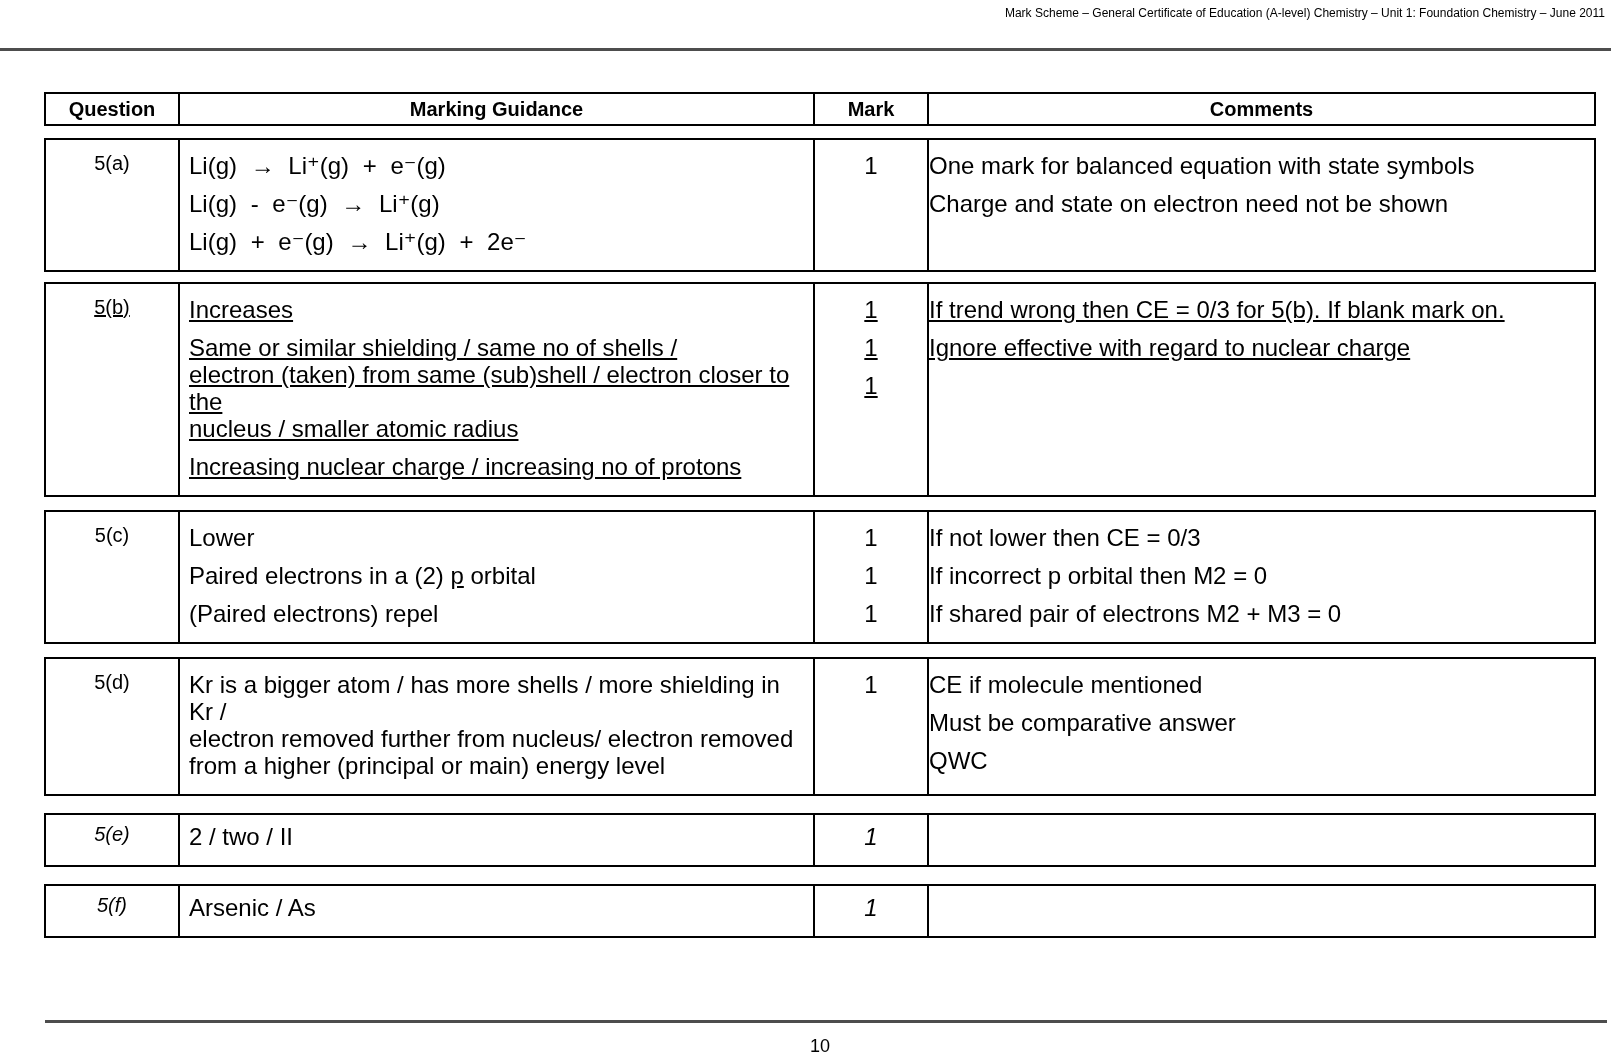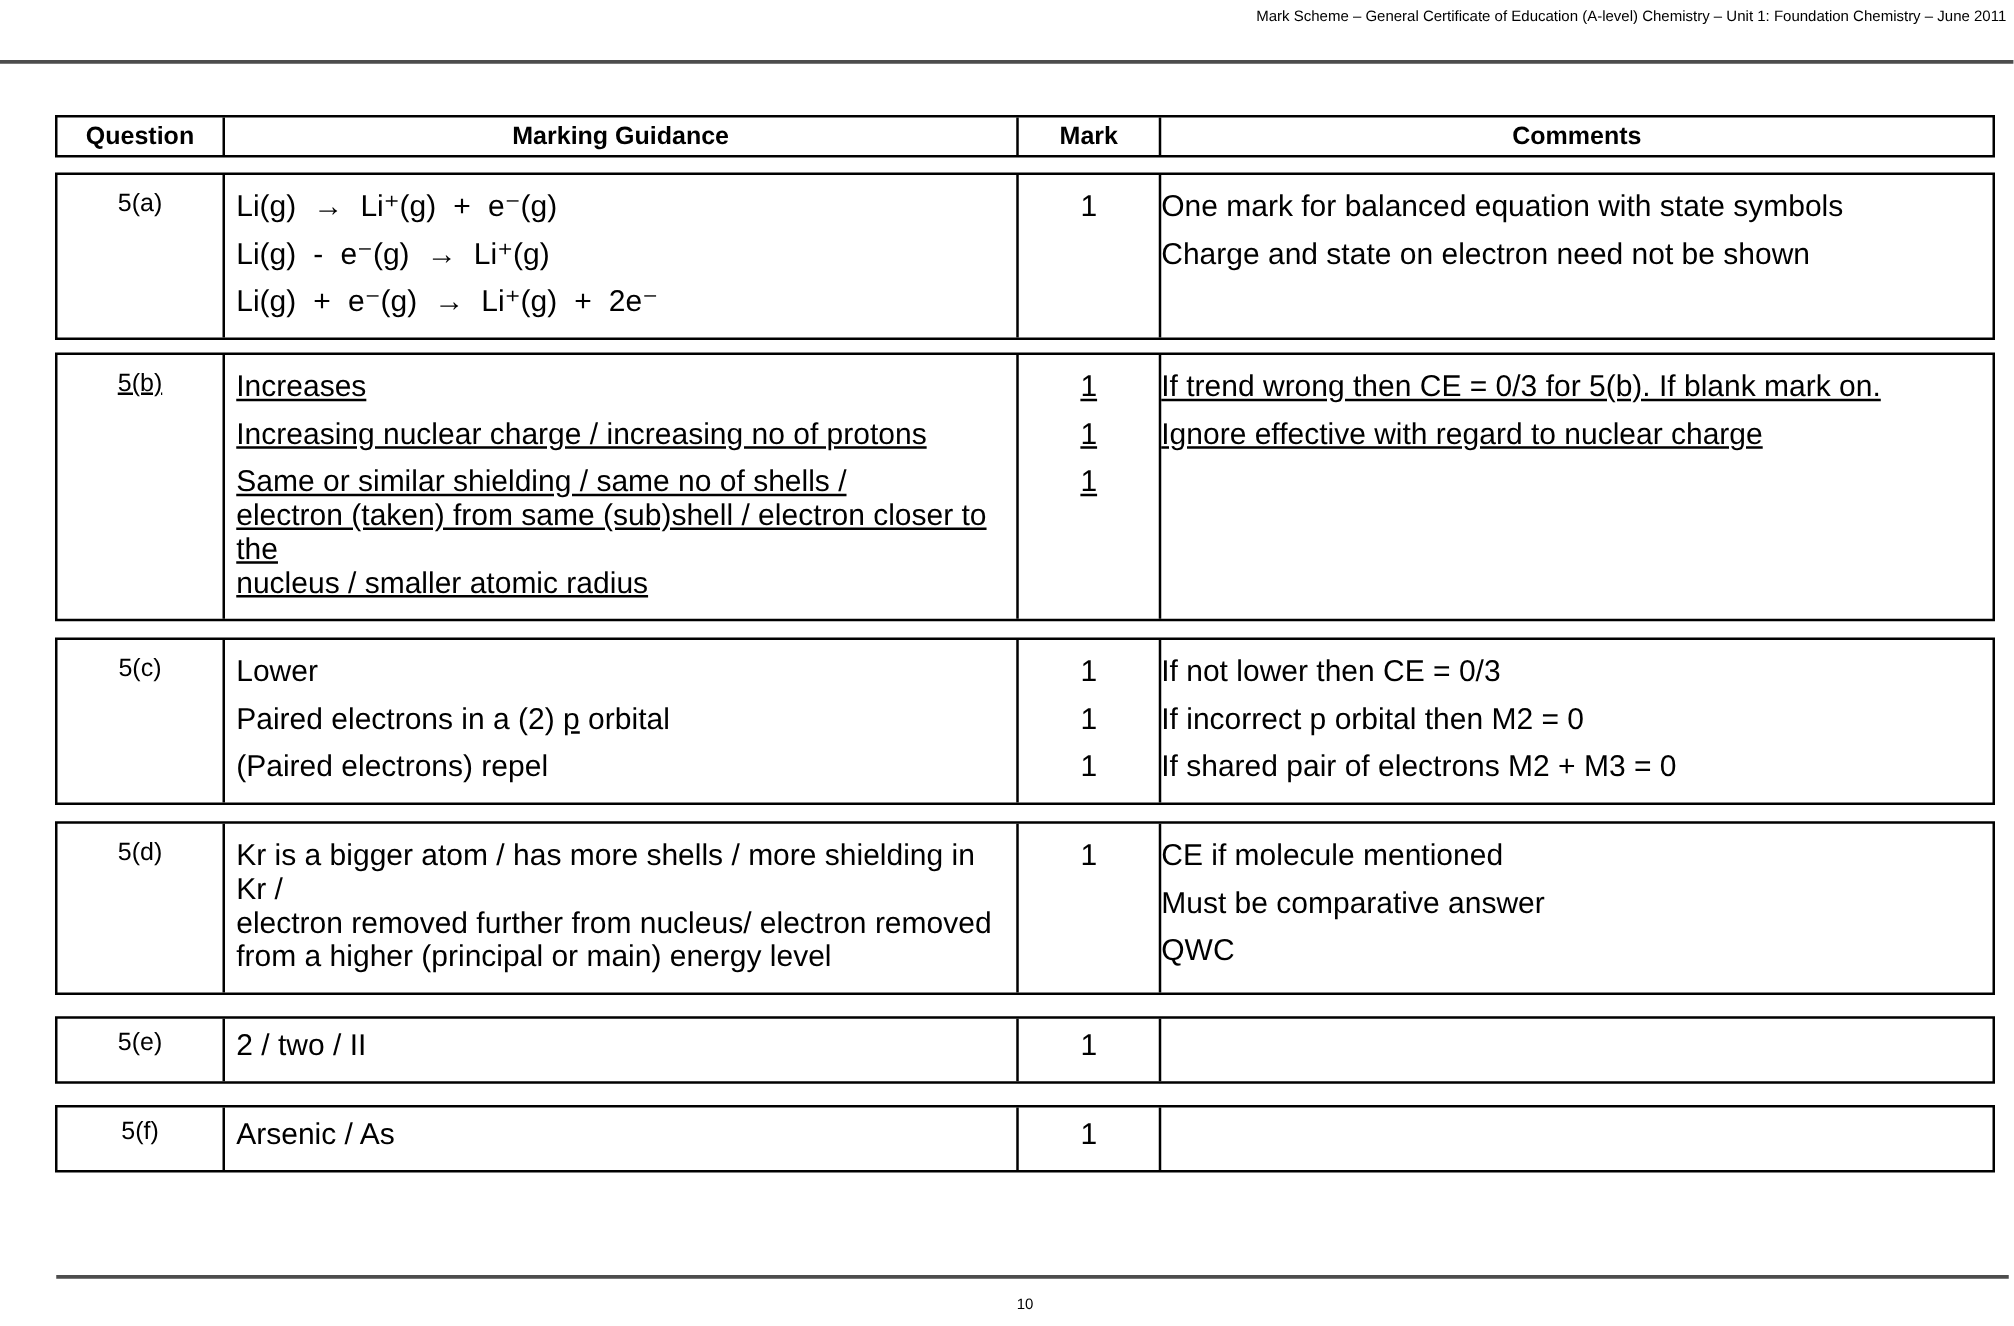--- a/index.html
+++ b/index.html
@@ -64,21 +64,21 @@
     justify-content: center;
   }
   .qcell {
     text-align: center;
     padding-top: 12px;
     font-size: 20px;
   }
   .gcell { padding: 12px 10px 4px 9px; }
   .mcell { text-align: center; padding-top: 12px; }
   .ccell { padding: 12px 12px 4px 0; }
-  .tight .qcell, .tight .mcell { padding-top: 8px; }
+  .tight .qcell, .tight .mcell { padding-top: 8px; font-style: italic; }
   .tight .gcell, .tight .ccell { padding-top: 8px; }
   .pt {
     margin: 0 0 11px 0;
     font-size: 24px;
     line-height: 27px;
   }
   .eq { word-spacing: 7px; }
   .pre { white-space: pre-line; }
   .u { text-decoration: underline; text-underline-offset: 2px; }
   .footer-rule {
@@ -87,21 +87,21 @@
     left: 45px;
     width: 1562px;
     border-top: 3px solid #4d4d4d;
   }
   .page-number {
     position: absolute;
     top: 1036px;
     left: 44px;
     width: 1552px;
     text-align: center;
-    font-size: 12px;
+    font-size: 18px;
   }
 </style>
 </head>
 <body>
 
 <div class="page">
 
   <div class="doc-title">Mark Scheme – General Certificate of Education (A-level) Chemistry – Unit 1: Foundation Chemistry – June 2011</div>
   <div class="header-rule"></div>
 
@@ -127,24 +127,24 @@
       <div class="cell ccell">
         <p class="pt">One mark for balanced equation  with state symbols</p>
         <p class="pt">Charge and state on electron need not be shown</p>
       </div>
     </div>
 
     <div class="block h-b">
       <div class="cell qcell">5(b)</div>
       <div class="cell gcell">
         <p class="pt">Increases</p>
-        <p class="pt">Increasing nuclear charge / increasing no of protons</p>
         <p class="pt pre">Same or similar shielding / same no of shells /
 electron (taken) from same (sub)shell / electron closer to the
 nucleus / smaller atomic radius</p>
+        <p class="pt">Increasing nuclear charge / increasing no of protons</p>
       </div>
       <div class="cell mcell">
         <p class="pt">1</p>
         <p class="pt">1</p>
         <p class="pt">1</p>
       </div>
       <div class="cell ccell">
         <p class="pt">If trend wrong then CE = 0/3 for 5(b). If blank mark on.</p>
         <p class="pt">Ignore effective with regard to nuclear charge</p>
       </div>

